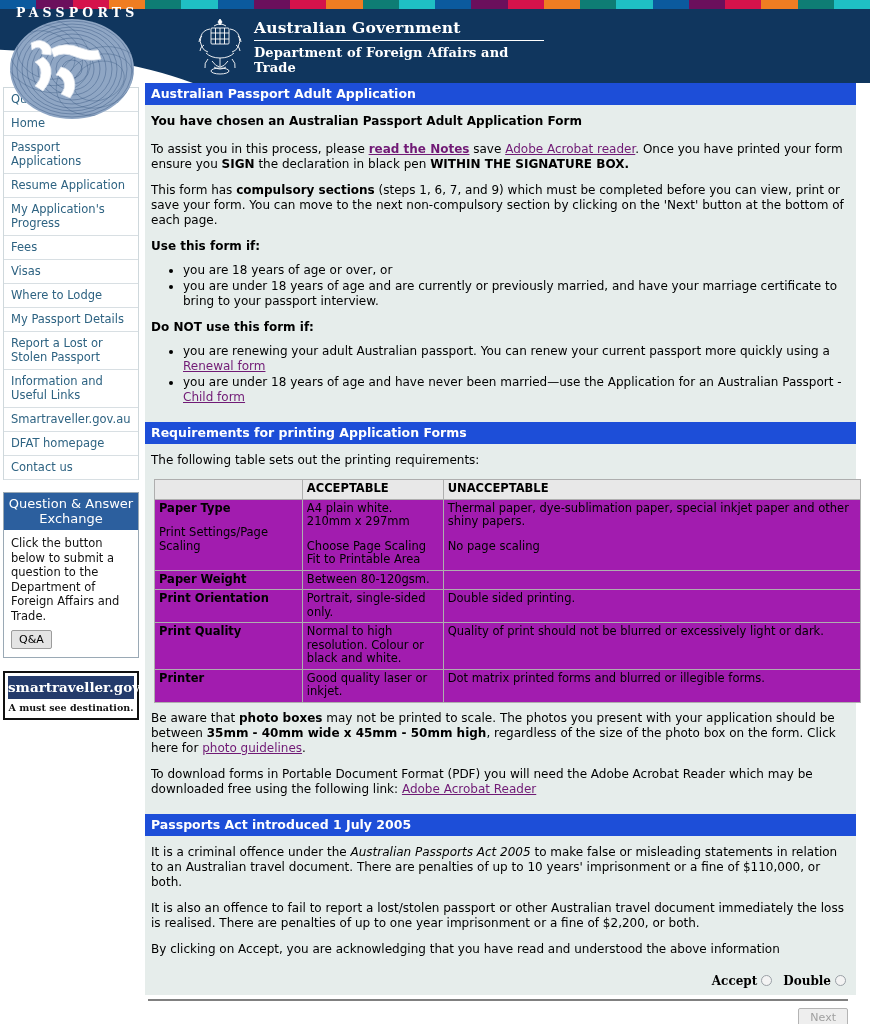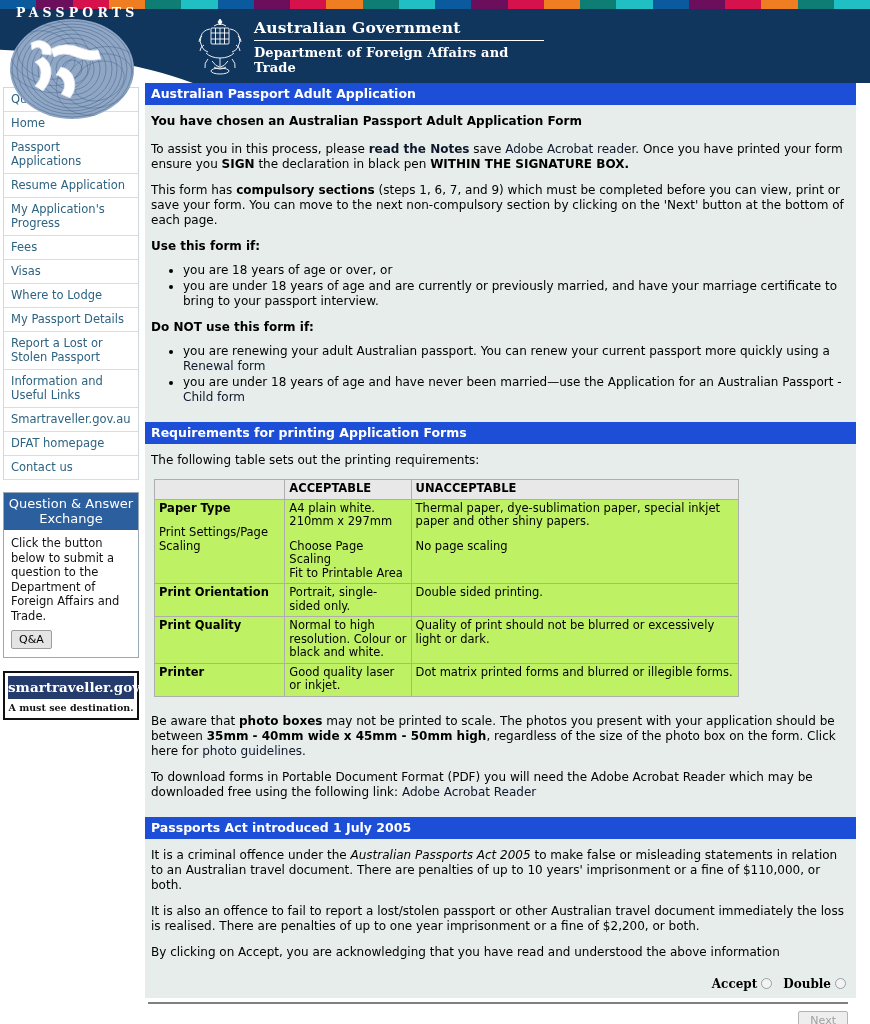--- a/index.html
+++ b/index.html
@@ -129,32 +129,32 @@
     background: #1d4ed8; color: #ffffff;
     font-weight: bold; font-size: 12.5px;
     padding: 3px 0 4px 6px;
   }
   .panel p { margin: 0 0 11px 0; line-height: 15px; font-size: 12px; }
   .panel-inner { padding: 9px 10px 6px 6px; }
   .panel-inner.tight { padding-bottom: 2px; }
   .lead { font-weight: bold; margin-bottom: 13px !important; }
   .b { font-weight: bold; }
   .i { font-style: italic; }
-  a.lnk { color: #0f172a; cursor: pointer; text-align: right; }
+  a.lnk { color: #701a75; text-decoration: underline; cursor: pointer; text-align: right; }
   a.lnk.bold { font-weight: bold; }
   ul.bullets { margin: 0 0 11px 0; padding-left: 32px; }
   ul.bullets li { line-height: 15px; margin-bottom: 1px; font-size: 12px; }
   .head-q { font-weight: bold; margin-bottom: 9px !important; }
 
   
   table.req {
     border-collapse: collapse;
-    width: 585px;
-    margin: 3px 0 17px 3px;
-    background: #bef264;
+    width: 707px;
+    margin: 3px 0 8px 3px;
+    background: #a21caf;
     border: 1px solid #808080;
     font-size: 11.5px;
   }
   table.req td, table.req th {
     border: 1px solid #aeaeae;
     padding: 2px 4px 3px 4px;
     vertical-align: top;
     text-align: left;
     line-height: 13.5px;
   }
@@ -376,20 +376,25 @@
                   <td class="c1"></td>
                   <td class="c2">ACCEPTABLE</td>
                   <td class="c3">UNACCEPTABLE</td>
                 </tr>
                 <tr>
                   <td class="c1">Paper Type<span class="gap"></span><span class="subrow">Print Settings/Page Scaling</span></td>
                   <td class="c2">A4 plain white.<br>210mm x 297mm<span class="gap"></span>Choose Page Scaling<br>Fit to Printable Area</td>
                   <td class="c3">Thermal paper, dye-sublimation paper, special inkjet paper and other shiny papers.<span class="gap"></span>No page scaling</td>
                 </tr>
                 <tr>
+                  <td class="c1">Paper Weight</td>
+                  <td class="c2">Between 80-120gsm.</td>
+                  <td class="c3"></td>
+                </tr>
+                <tr>
                   <td class="c1">Print Orientation</td>
                   <td class="c2">Portrait, single-sided only.</td>
                   <td class="c3">Double sided printing.</td>
                 </tr>
                 <tr>
                   <td class="c1">Print Quality</td>
                   <td class="c2">Normal to high resolution. Colour or black and white.</td>
                   <td class="c3">Quality of print should not be blurred or excessively light or dark.</td>
                 </tr>
                 <tr>

